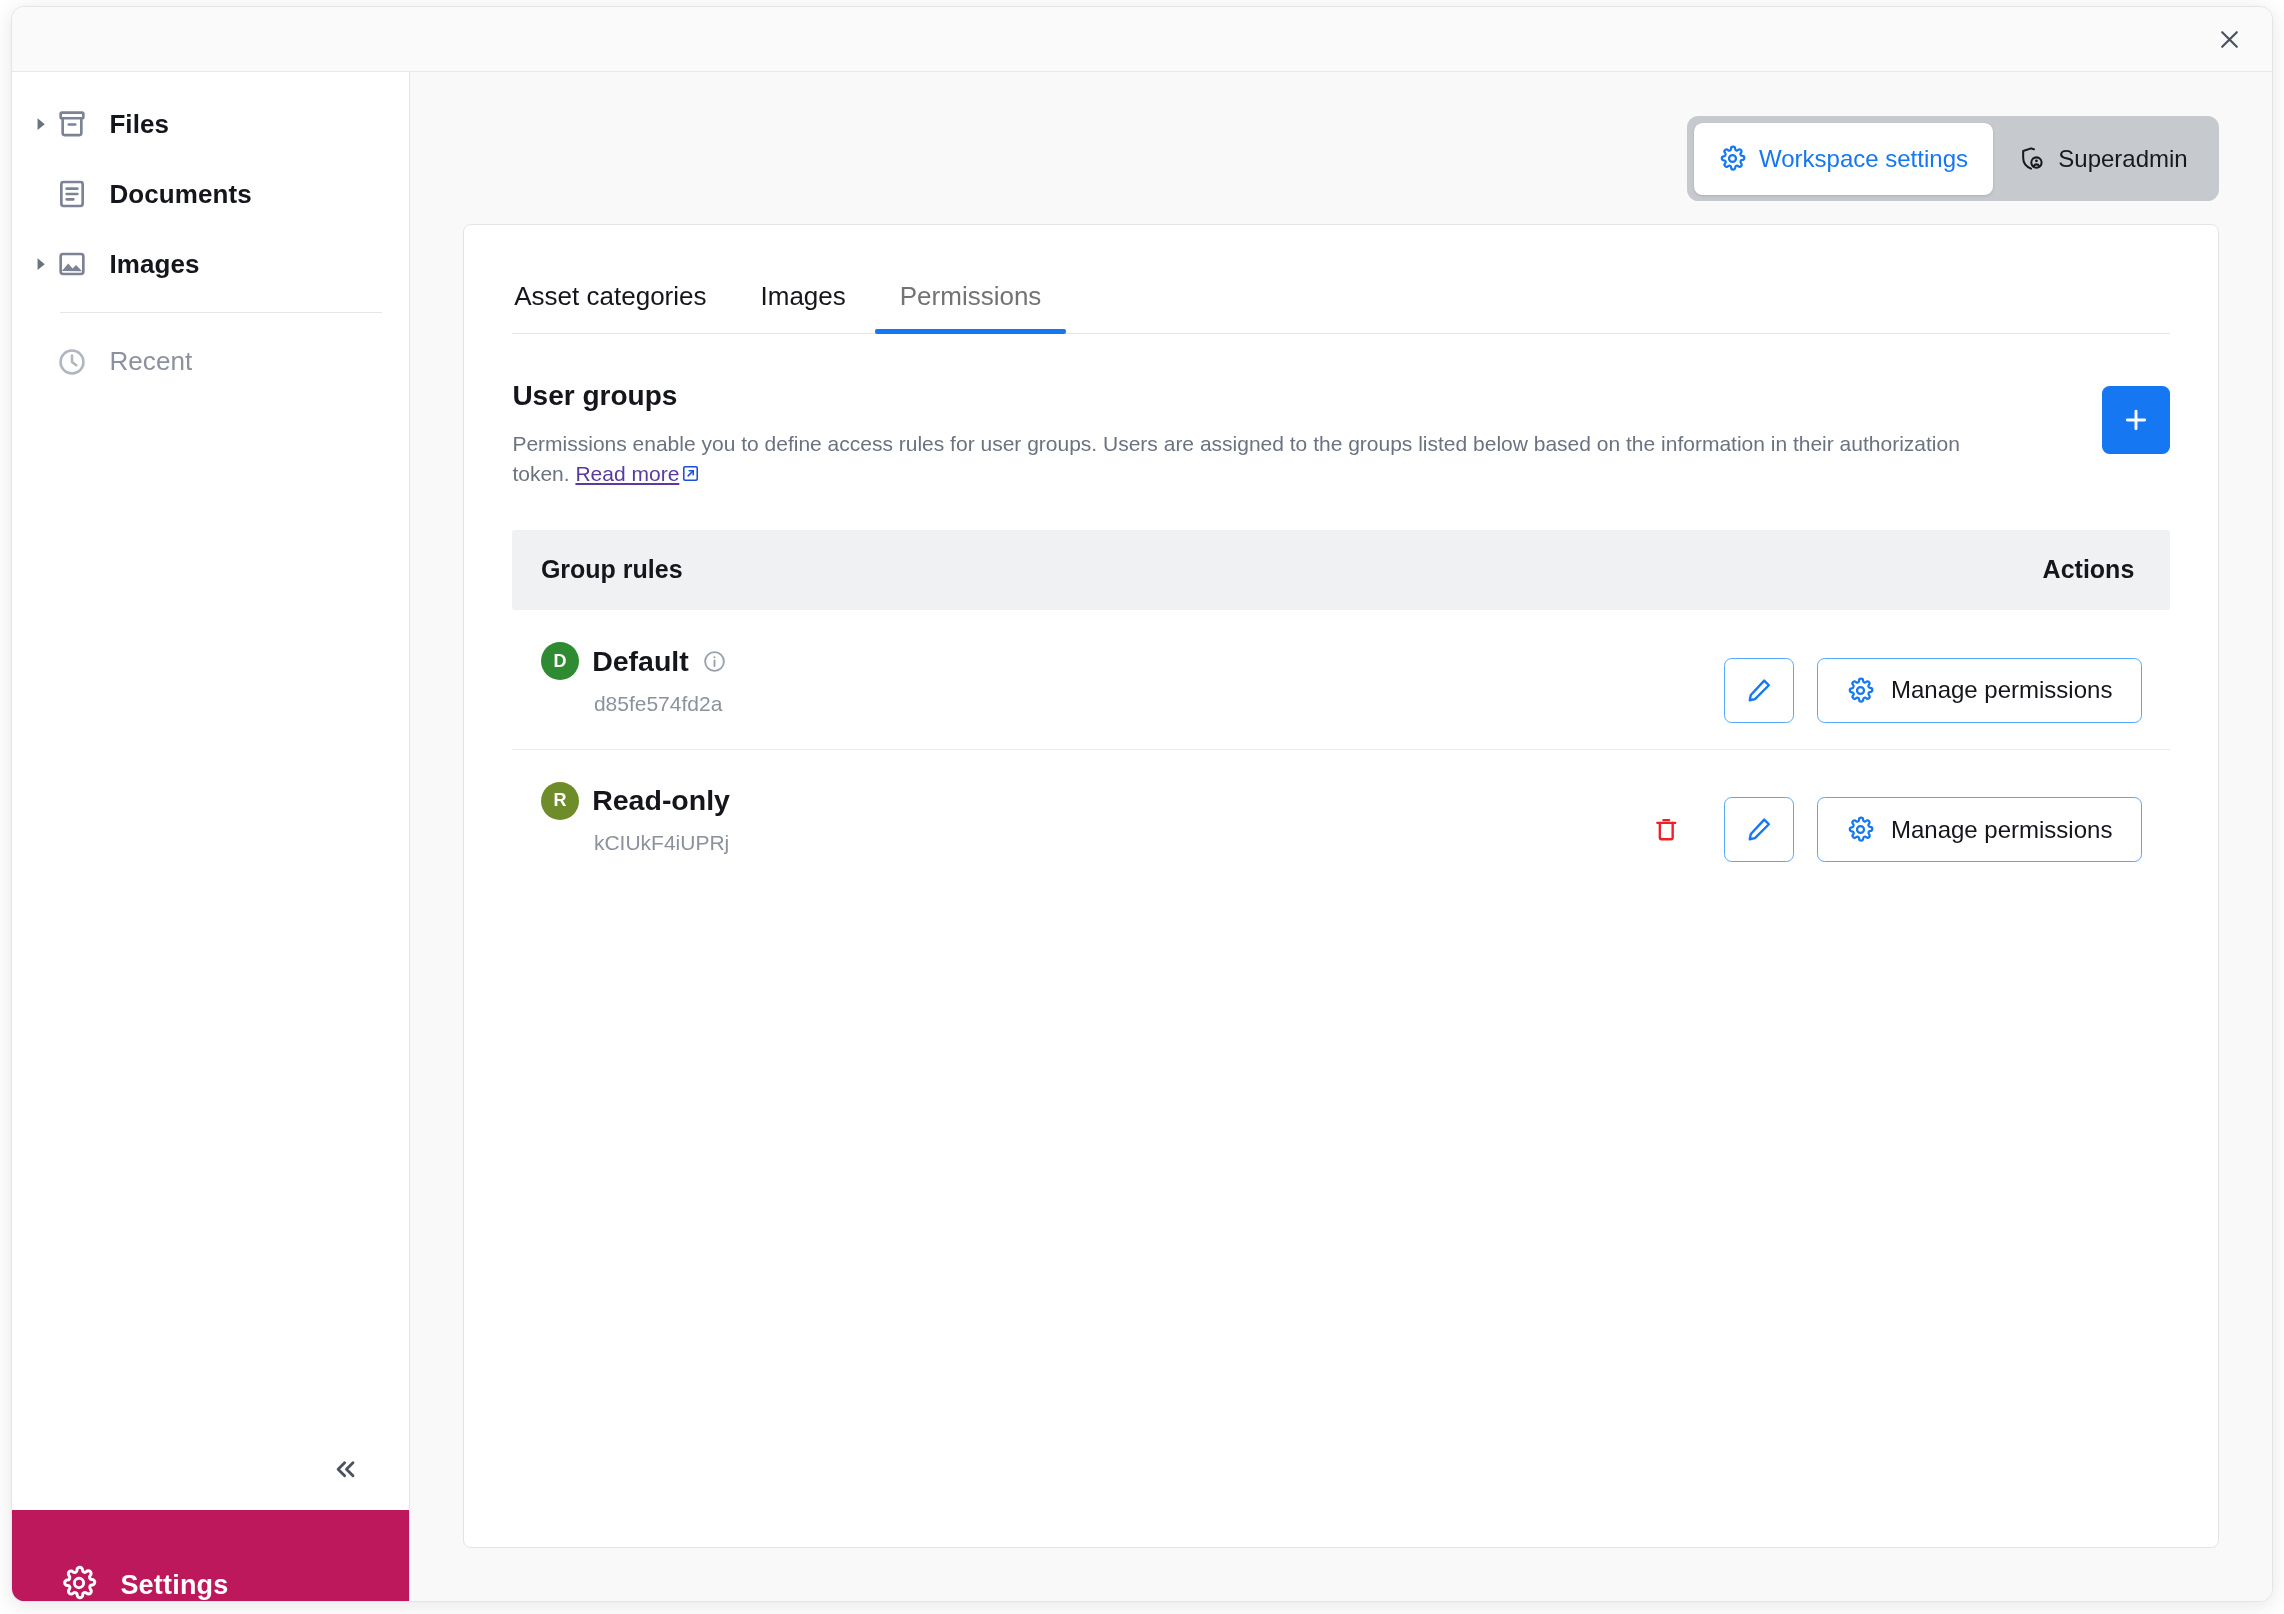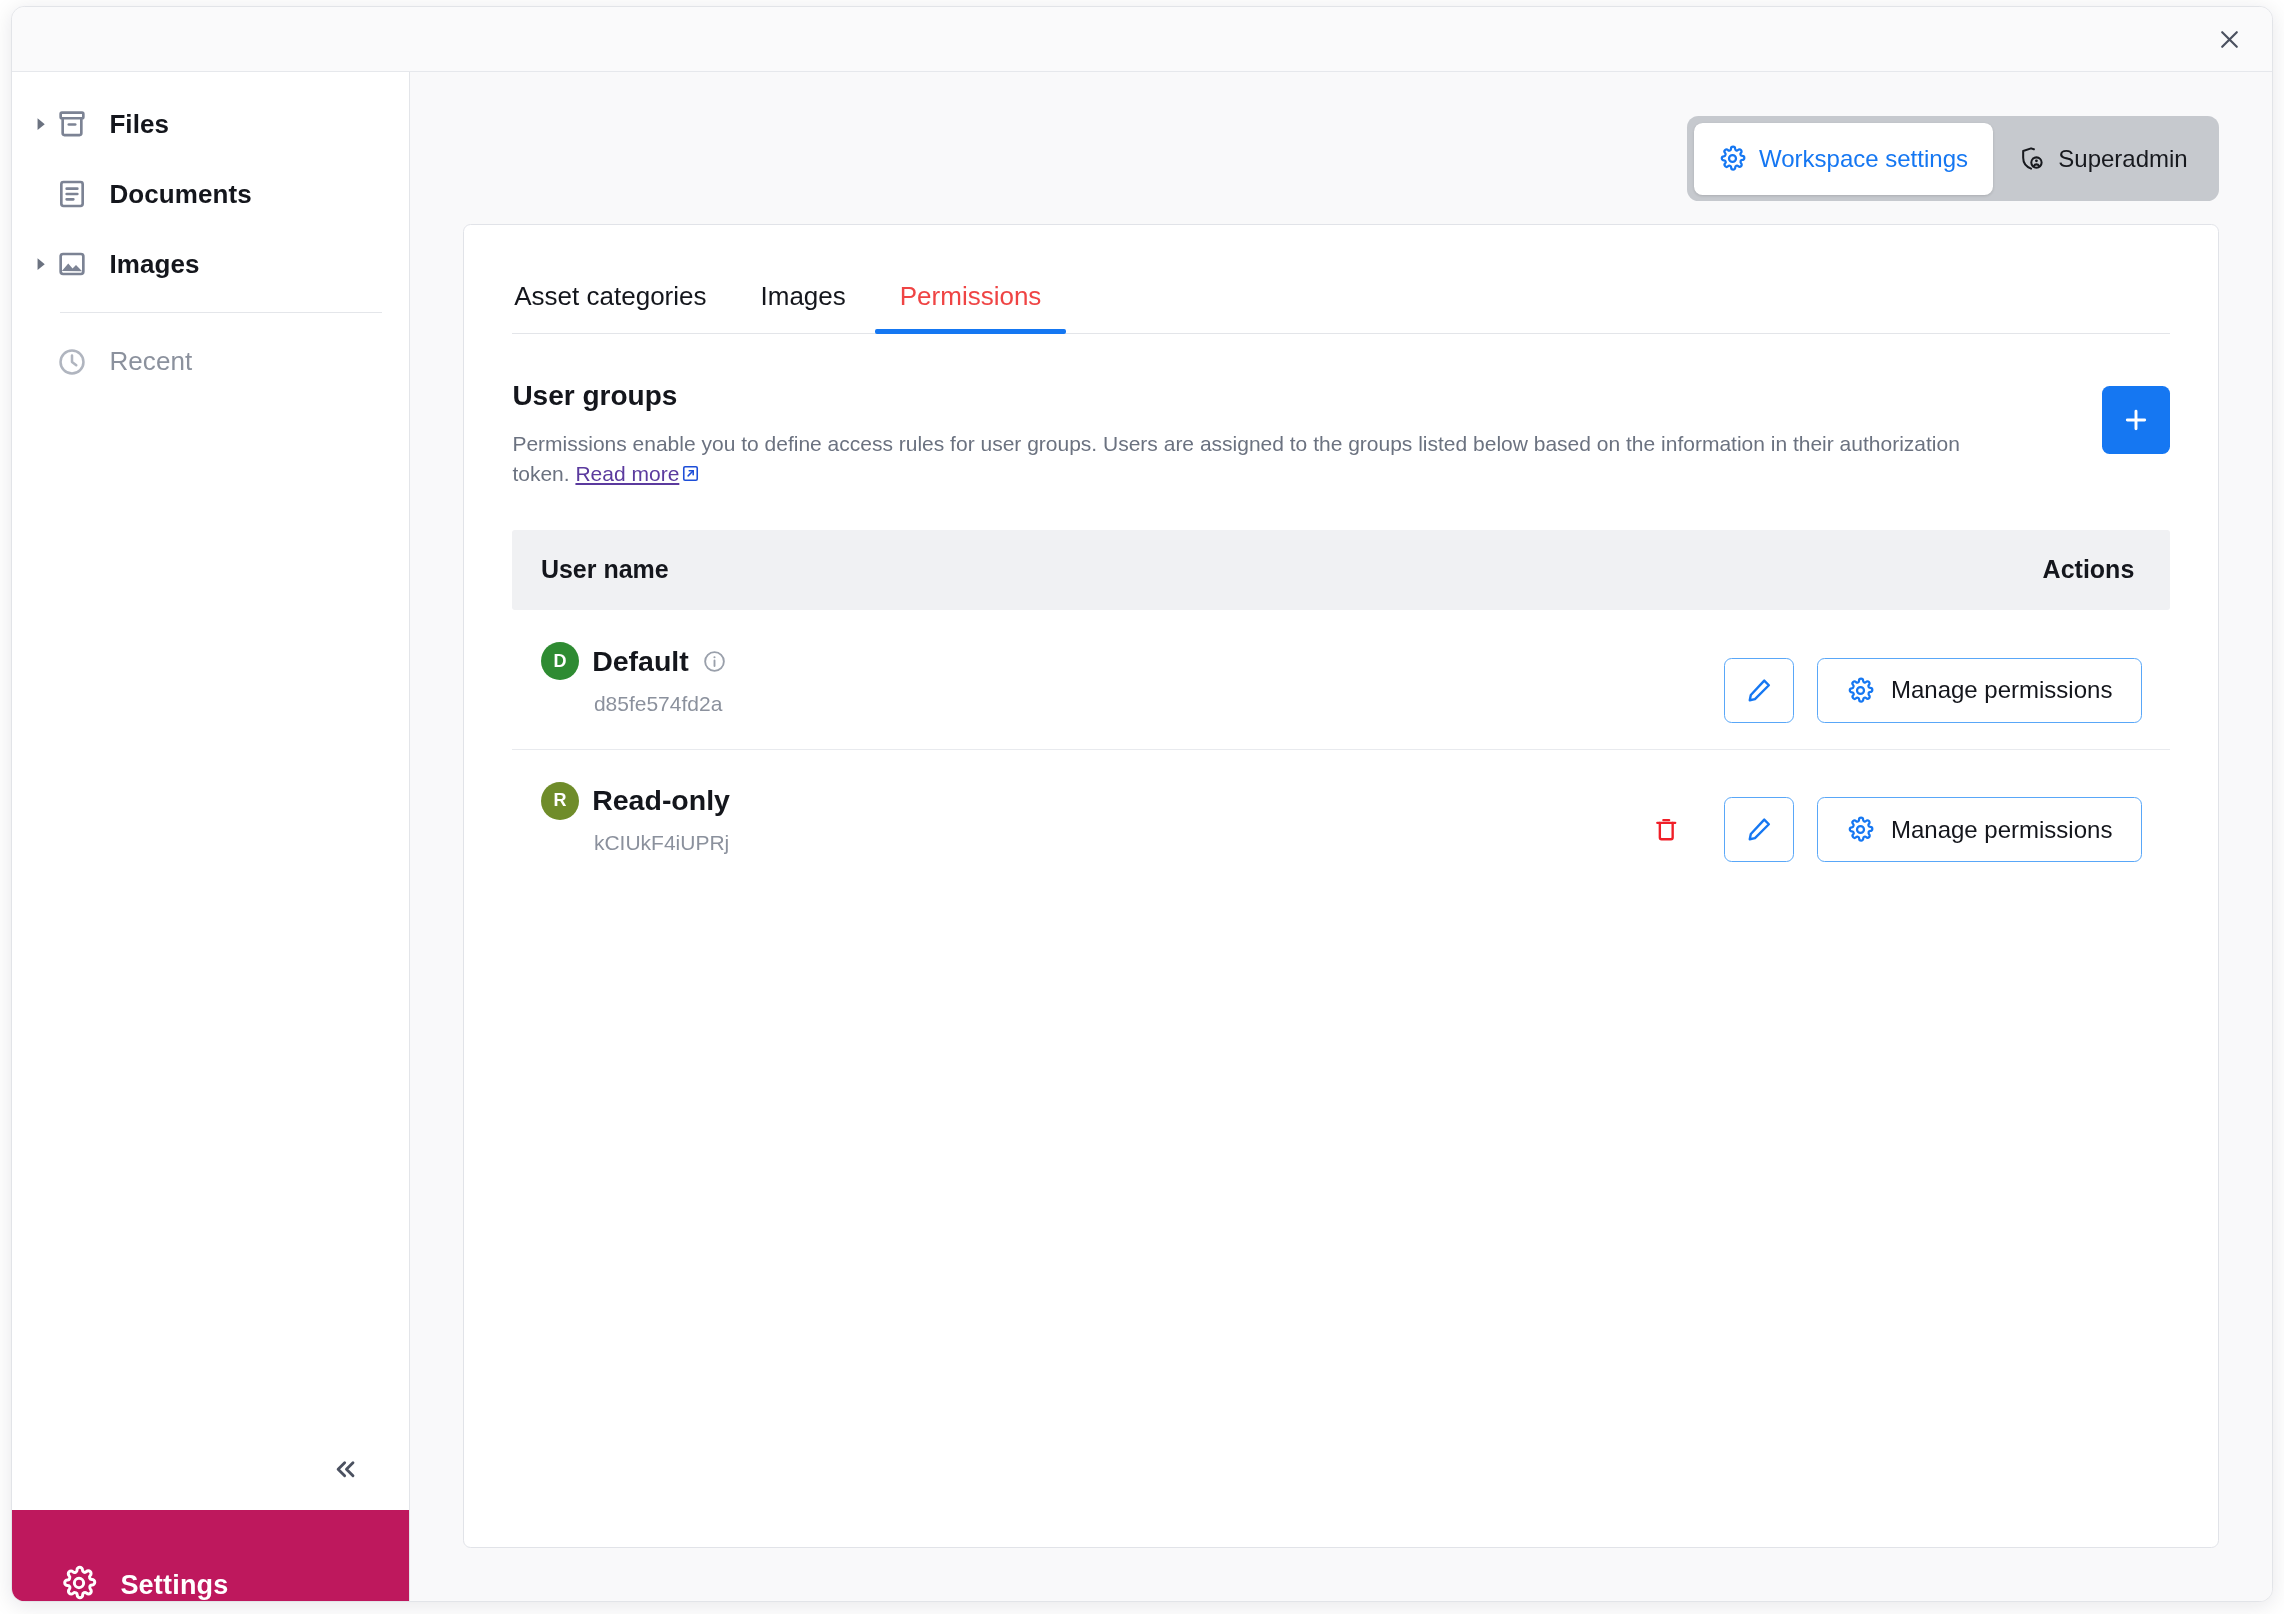--- a/index.html
+++ b/index.html
@@ -189,21 +189,21 @@
   }
   .tab {
     font-size: 26px;
     color: #14161c;
     padding: 9.5px 25px 21px 25px;
     cursor: pointer;
     position: relative;
     white-space: nowrap;
   }
   .tab:first-child { padding-left: 0; }
-  .tab.active { color: #ef4444; }
+  .tab.active { color: #737373; }
   .tab.active::after {
     content: "";
     position: absolute;
     left: 0; right: 0; bottom: -1px;
     height: 4.8px;
     background: #1577f2;
     border-radius: 1.9px;
   }
 
   
@@ -480,21 +480,21 @@
             </div>
             <div class="add-btn">
               <svg width="32" height="32" viewBox="0 0 24 24" fill="none" stroke="#ffffff" stroke-width="2.2" stroke-linecap="round">
                 <path d="M12 5.5 V18.5 M5.5 12 H18.5"></path>
               </svg>
             </div>
           </div>
 
           <div class="table">
             <div class="thead">
-              <div class="th name">User name</div>
+              <div class="th name">Group rules</div>
               <div class="th actions">Actions</div>
             </div>
 
             <div class="trow">
               <div class="row-main">
                 <div class="row-title-line">
                   <span class="avatar" id="av0" style="background: rgb(46, 139, 50);">
                     <span>D</span>
                   </span>
                   <span class="row-name">Default</span>

